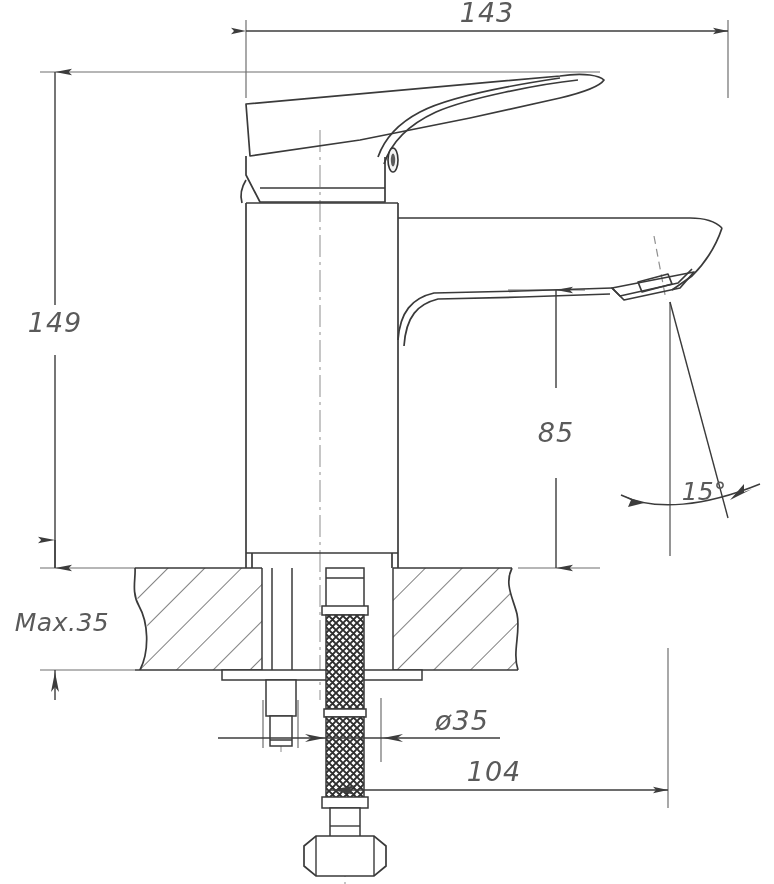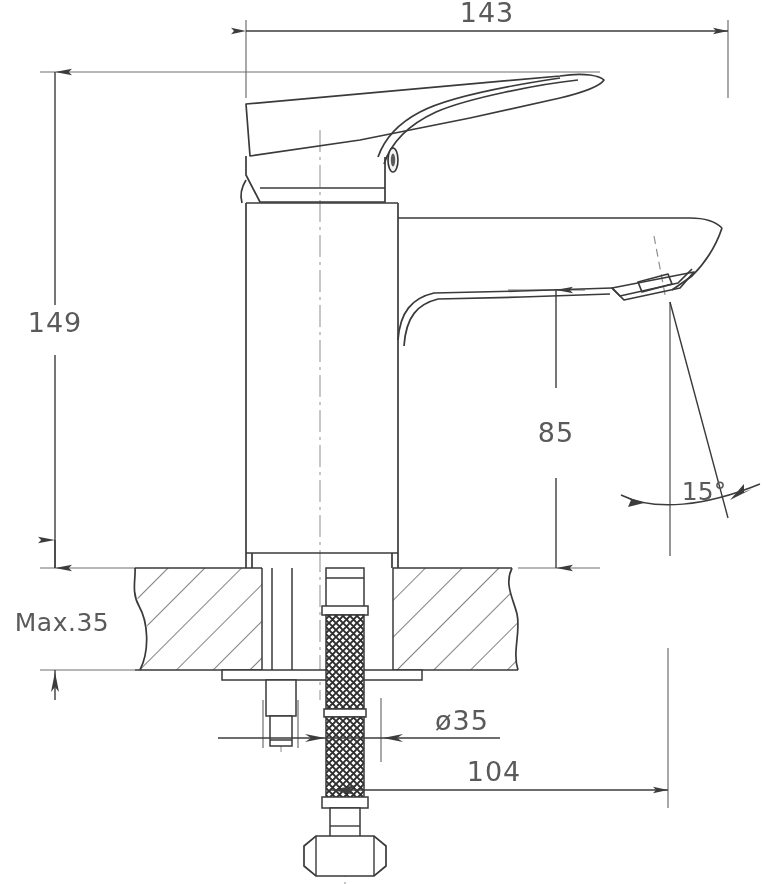--- a/index.html
+++ b/index.html
@@ -10,20 +10,21 @@
   }
   body {
     font-family: "DejaVu Sans", sans-serif;
   }
   #drawing-root {
     position: relative;
     width: 774px;
     height: 884px;
     background: #ffffff;
     overflow: hidden;
+    font-style: italic;
   }
   #drawing-svg {
     display: block;
     width: 774px;
     height: 884px;
   }
   .dim-text {
     font-family: "DejaVu Sans", sans-serif;
     font-size: 27px;
     fill: #5a5a5a;

